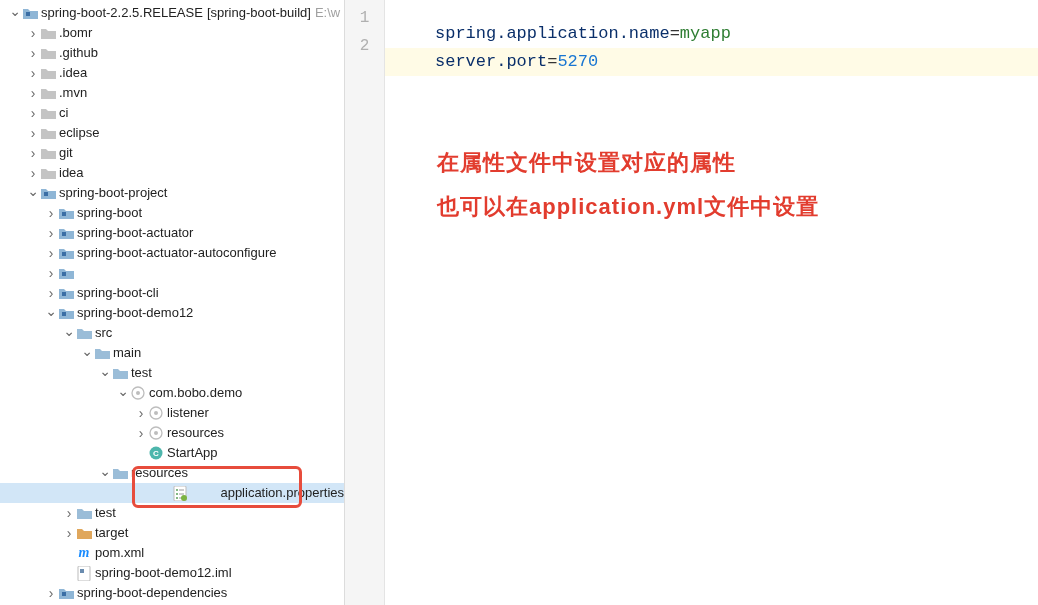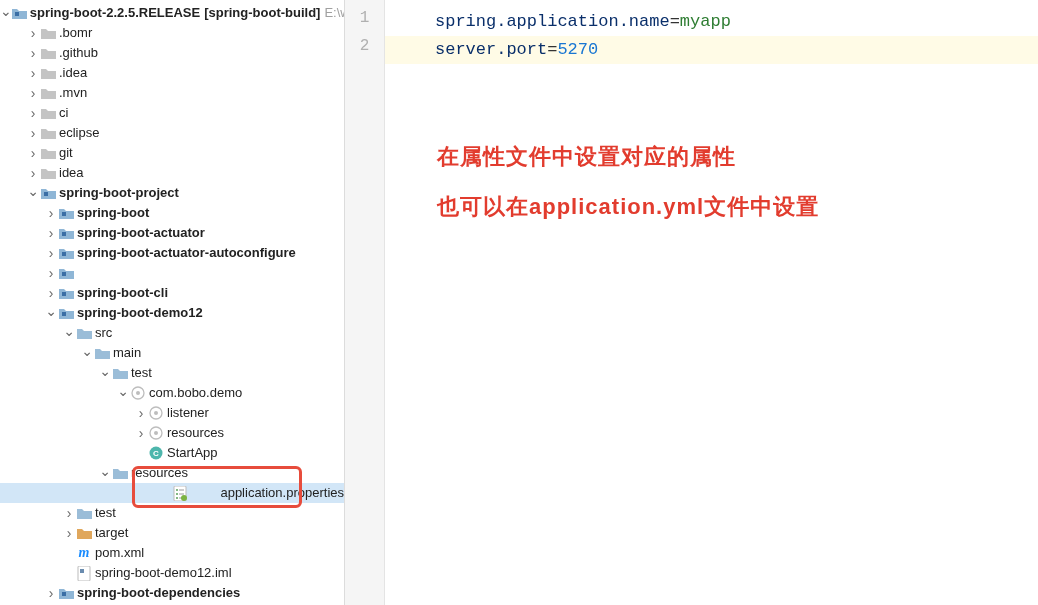--- a/index.html
+++ b/index.html
@@ -42,21 +42,21 @@
     .icon {
       width:16px;
       height:16px;
       display:inline-flex;
       align-items:center;
       justify-content:center;
       margin-right:3px;
       font-size:12px;
     }
     .tree-label { color:#222; }
-    .tree-label.bold { font-weight:bold;text-align:right; }
+    .tree-label.bold { font-weight:normal;text-align:right; }
     .tree-label.grey { color:#a0a0a0; margin-left:4px; }
     .highlight-box {
       position:absolute;
       border:3px solid #e74c3c;
       border-radius:6px;
       pointer-events:none;
     }
     .gutter {
       width:40px;
       background:#f5f5f5;
@@ -67,21 +67,21 @@
       height:28px;
       line-height:28px;
       text-align:center;
       color:#b0b0b0;
       font-family: Consolas, 'Courier New', monospace;
       font-size:16px;
     }
     .editor {
       flex:1;
       position:relative;
-      padding-top:8px;
+      padding-top:20px;
     }
     .code-line {
       height:28px;
       line-height:28px;
       padding-left:50px;
       font-family: Consolas, 'Courier New', monospace;
       font-size:17px;
     }
     .code-line.hl { background:#fffbe6; }
     .tok-key  { color:#0a2f6a; }
@@ -427,17 +427,17 @@
 
 <div class="gutter" id="gutter">
     <div class="gutter-line">1</div>
     <div class="gutter-line">2</div>
   </div>
 
 <div class="editor" id="editor">
   <div class="code-line"><span class="tok-key">spring.application.name</span><span class="tok-eq">=</span><span class="tok-val">myapp</span></div>
     <div class="code-line hl"><span class="tok-key">server.port</span><span class="tok-eq">=</span><span class="tok-num">5270</span></div>
 
-<div class="annot" style="top:142px;font-family:Liberation Mono, monospace;">在属性文件中设置对应的属性</div>
+<div class="annot" style="top:148px;font-family:Liberation Mono, monospace;">在属性文件中设置对应的属性</div>
     <div class="annot" style="top:192px;">也可以在application.yml文件中设置</div>
   </div>
 
 <div class="highlight-box" style="left:132px; top:466px; width:170px; height:42px;"></div>
 
 </body></html>

